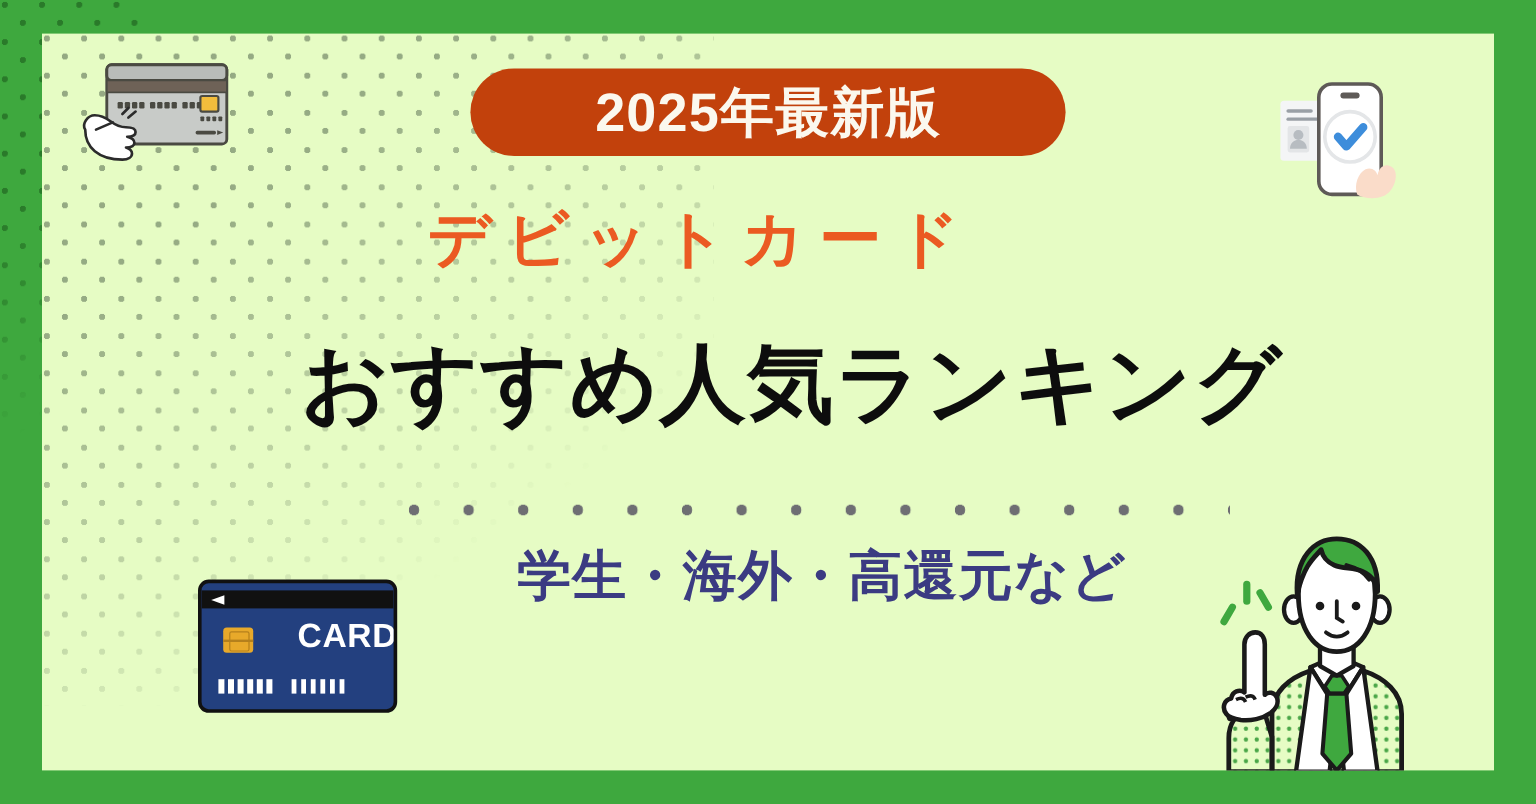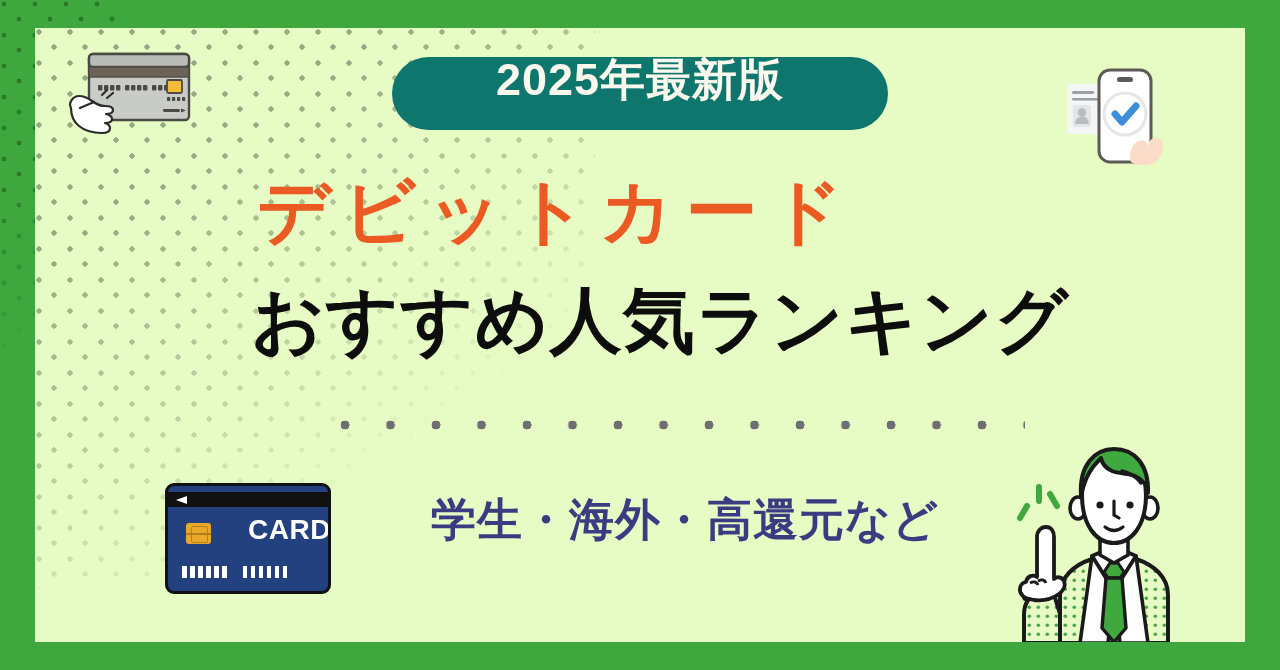--- a/index.html
+++ b/index.html
@@ -56,46 +56,48 @@
     mask-image: linear-gradient(145deg, rgba(0,0,0,0.95) 0%, rgba(0,0,0,0.92) 26%, rgba(0,0,0,0.45) 52%, rgba(0,0,0,0) 72%);
   }
 
   
   #badge {
     position: absolute;
     left: 357px;
     top: 29px;
     width: 496px;
     height: 73px;
-    background: #0f766e;
+    background: #c2410c;
     border-radius: 40px;
     display: flex;
+    align-items: center;
     justify-content: center;
   }
   #badge-label {
     color: #fbf8ee;
     font-size: 45px;
     font-weight: bold;
     letter-spacing: 1px;
     line-height: 1;
     white-space: nowrap;
   }
 
   
   #headline-1 {
     position: absolute;
     left: 0; top: 143px;
     width: 1042px;
     text-align: center;
     color: #eb5a22;
-    font-size: 72px;
+    font-size: 52px;
     font-weight: bold;
     letter-spacing: 12px;
     line-height: 1.12;
     white-space: nowrap;
+    padding-left: 28px;
   }
   #headline-2 {
     position: absolute;
     left: 0; top: 252px;
     width: 1210px;
     text-align: center;
     color: #0d0d0d;
     font-size: 72px;
     font-weight: bold;
     letter-spacing: 1px;
@@ -113,21 +115,21 @@
     height: 12px;
     background-image: radial-gradient(circle at 5px 6px, #6e6e73 4.3px, transparent 4.6px);
     background-size: 45.5px 12px;
     background-repeat: repeat-x;
   }
 
   
   #subtitle {
     position: absolute;
     left: 300px;
-    top: 460px;
+    top: 420px;
     width: 700px;
     text-align: center;
     color: #3b3b82;
     font-size: 45px;
     font-weight: bold;
     line-height: 1.42;
     letter-spacing: 1px;
   }
   #subtitle .sub-line { white-space: nowrap; }
 

